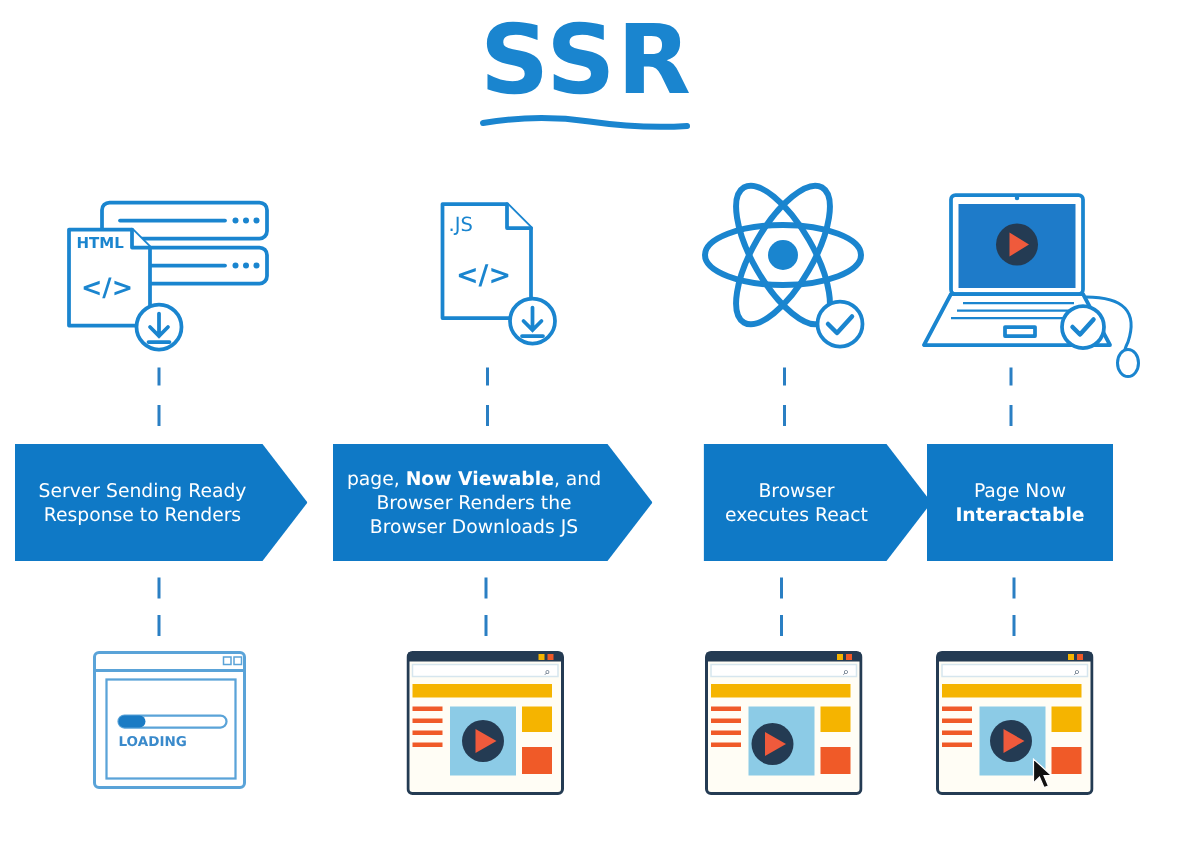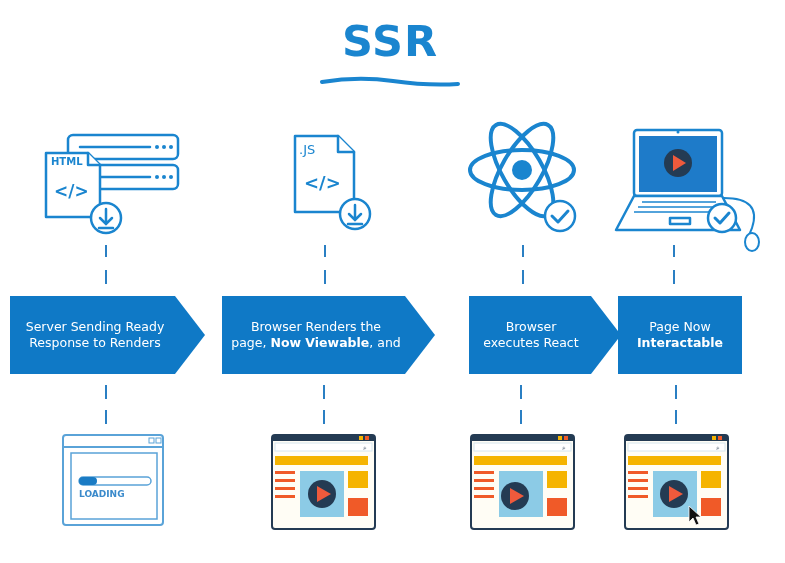--- a/index.html
+++ b/index.html
@@ -1,18 +1,18 @@
 <!DOCTYPE html>
 <html><head>
 <meta charset="utf-8">
 <style>
   html, body { margin: 0; padding: 0; background: #ffffff; }
   body { width: 785px; height: 563px; position: relative; overflow: hidden; font-family: "DejaVu Sans", sans-serif; }
   .abs { position: absolute; }
-  .title { left: 320px; top: 6px; width: 140px; text-align: center; font-size: 43px; font-weight: bold; color: #1a85cf; letter-spacing: 1px; font-family: "DejaVu Sans", sans-serif; line-height: 70px; }
+  .title { left: 320px; top: 6px; width: 140px; text-align: center; font-size: 64px; font-weight: bold; color: #1a85cf; letter-spacing: 1px; font-family: "DejaVu Sans", sans-serif; line-height: 70px; }
   .underline { left: 318px; top: 74px; }
   .step-box { top: 296px; height: 78px; background: #0f79c6; color: #fff; display: flex; align-items: center; justify-content: center; text-align: center; font-size: 12.5px; line-height: 16px; box-sizing: border-box; }
   .step-box b { font-weight: bold; }
   .arrow { clip-path: polygon(0 0, calc(100% - 30px) 0, 100% 50%, calc(100% - 30px) 100%, 0 100%); }
   .dash { width: 2px; background: #2a7fc3; }
   .txt span { display: block; }
   .icon svg, .browser svg { display: block; }
 </style>
 </head>
 <body>
@@ -107,22 +107,23 @@
 
 <div class="abs step-box arrow txt" style="left:10px; width:195px; padding-right:25px;">
   <div>
     <span>Server Sending Ready</span>
     <span>Response to Renders</span>
   </div>
 </div>
 
 <div class="abs step-box arrow txt" style="left:222px; width:213px; padding-right:25px;">
   <div>
+    <span><i style="font-style:normal">page, </i><b>Now Viewable</b><i style="font-style:normal">, and</i></span>
     <span>Browser Renders the</span>
-    <span><i style="font-style:normal">page, </i><b>Now Viewable</b><i style="font-style:normal">, and</i></span>
+    <span>Browser Downloads JS</span>
   </div>
 </div>
 
 <div class="abs step-box arrow txt" style="left:469px; width:152px; padding-right:28px;">
   <div>
     <span>Browser</span>
     <span>executes React</span>
   </div>
 </div>
 

